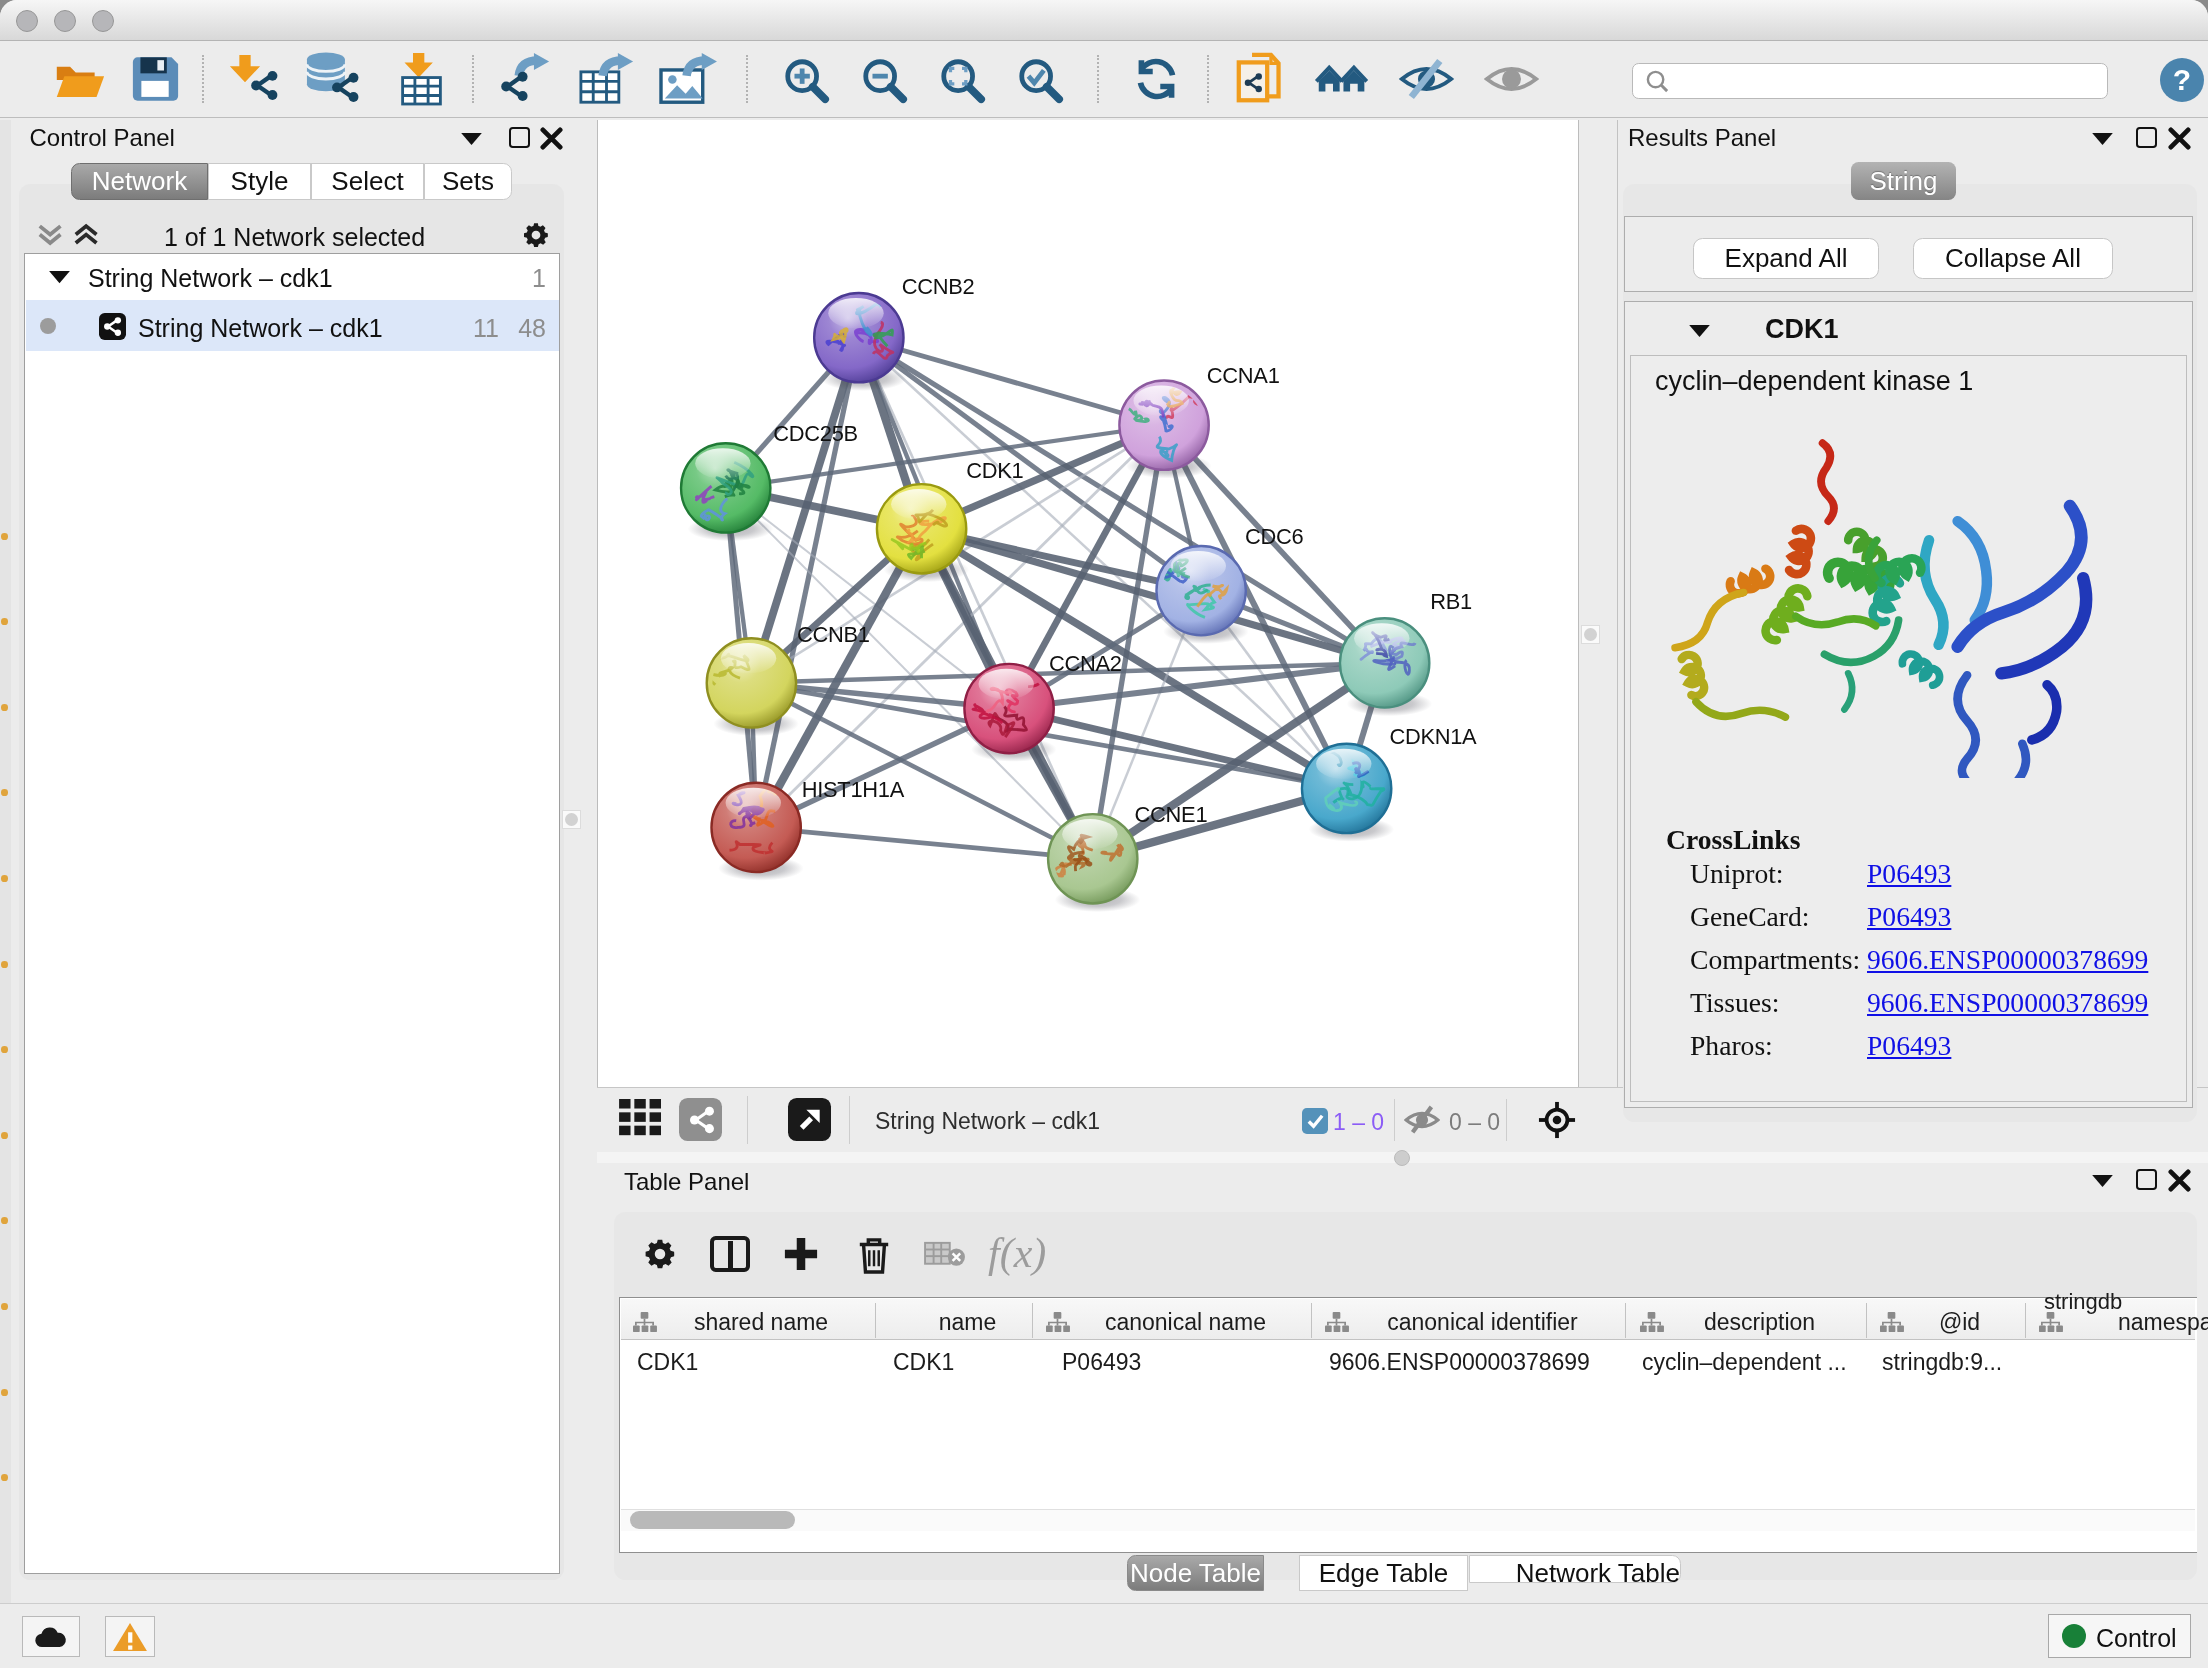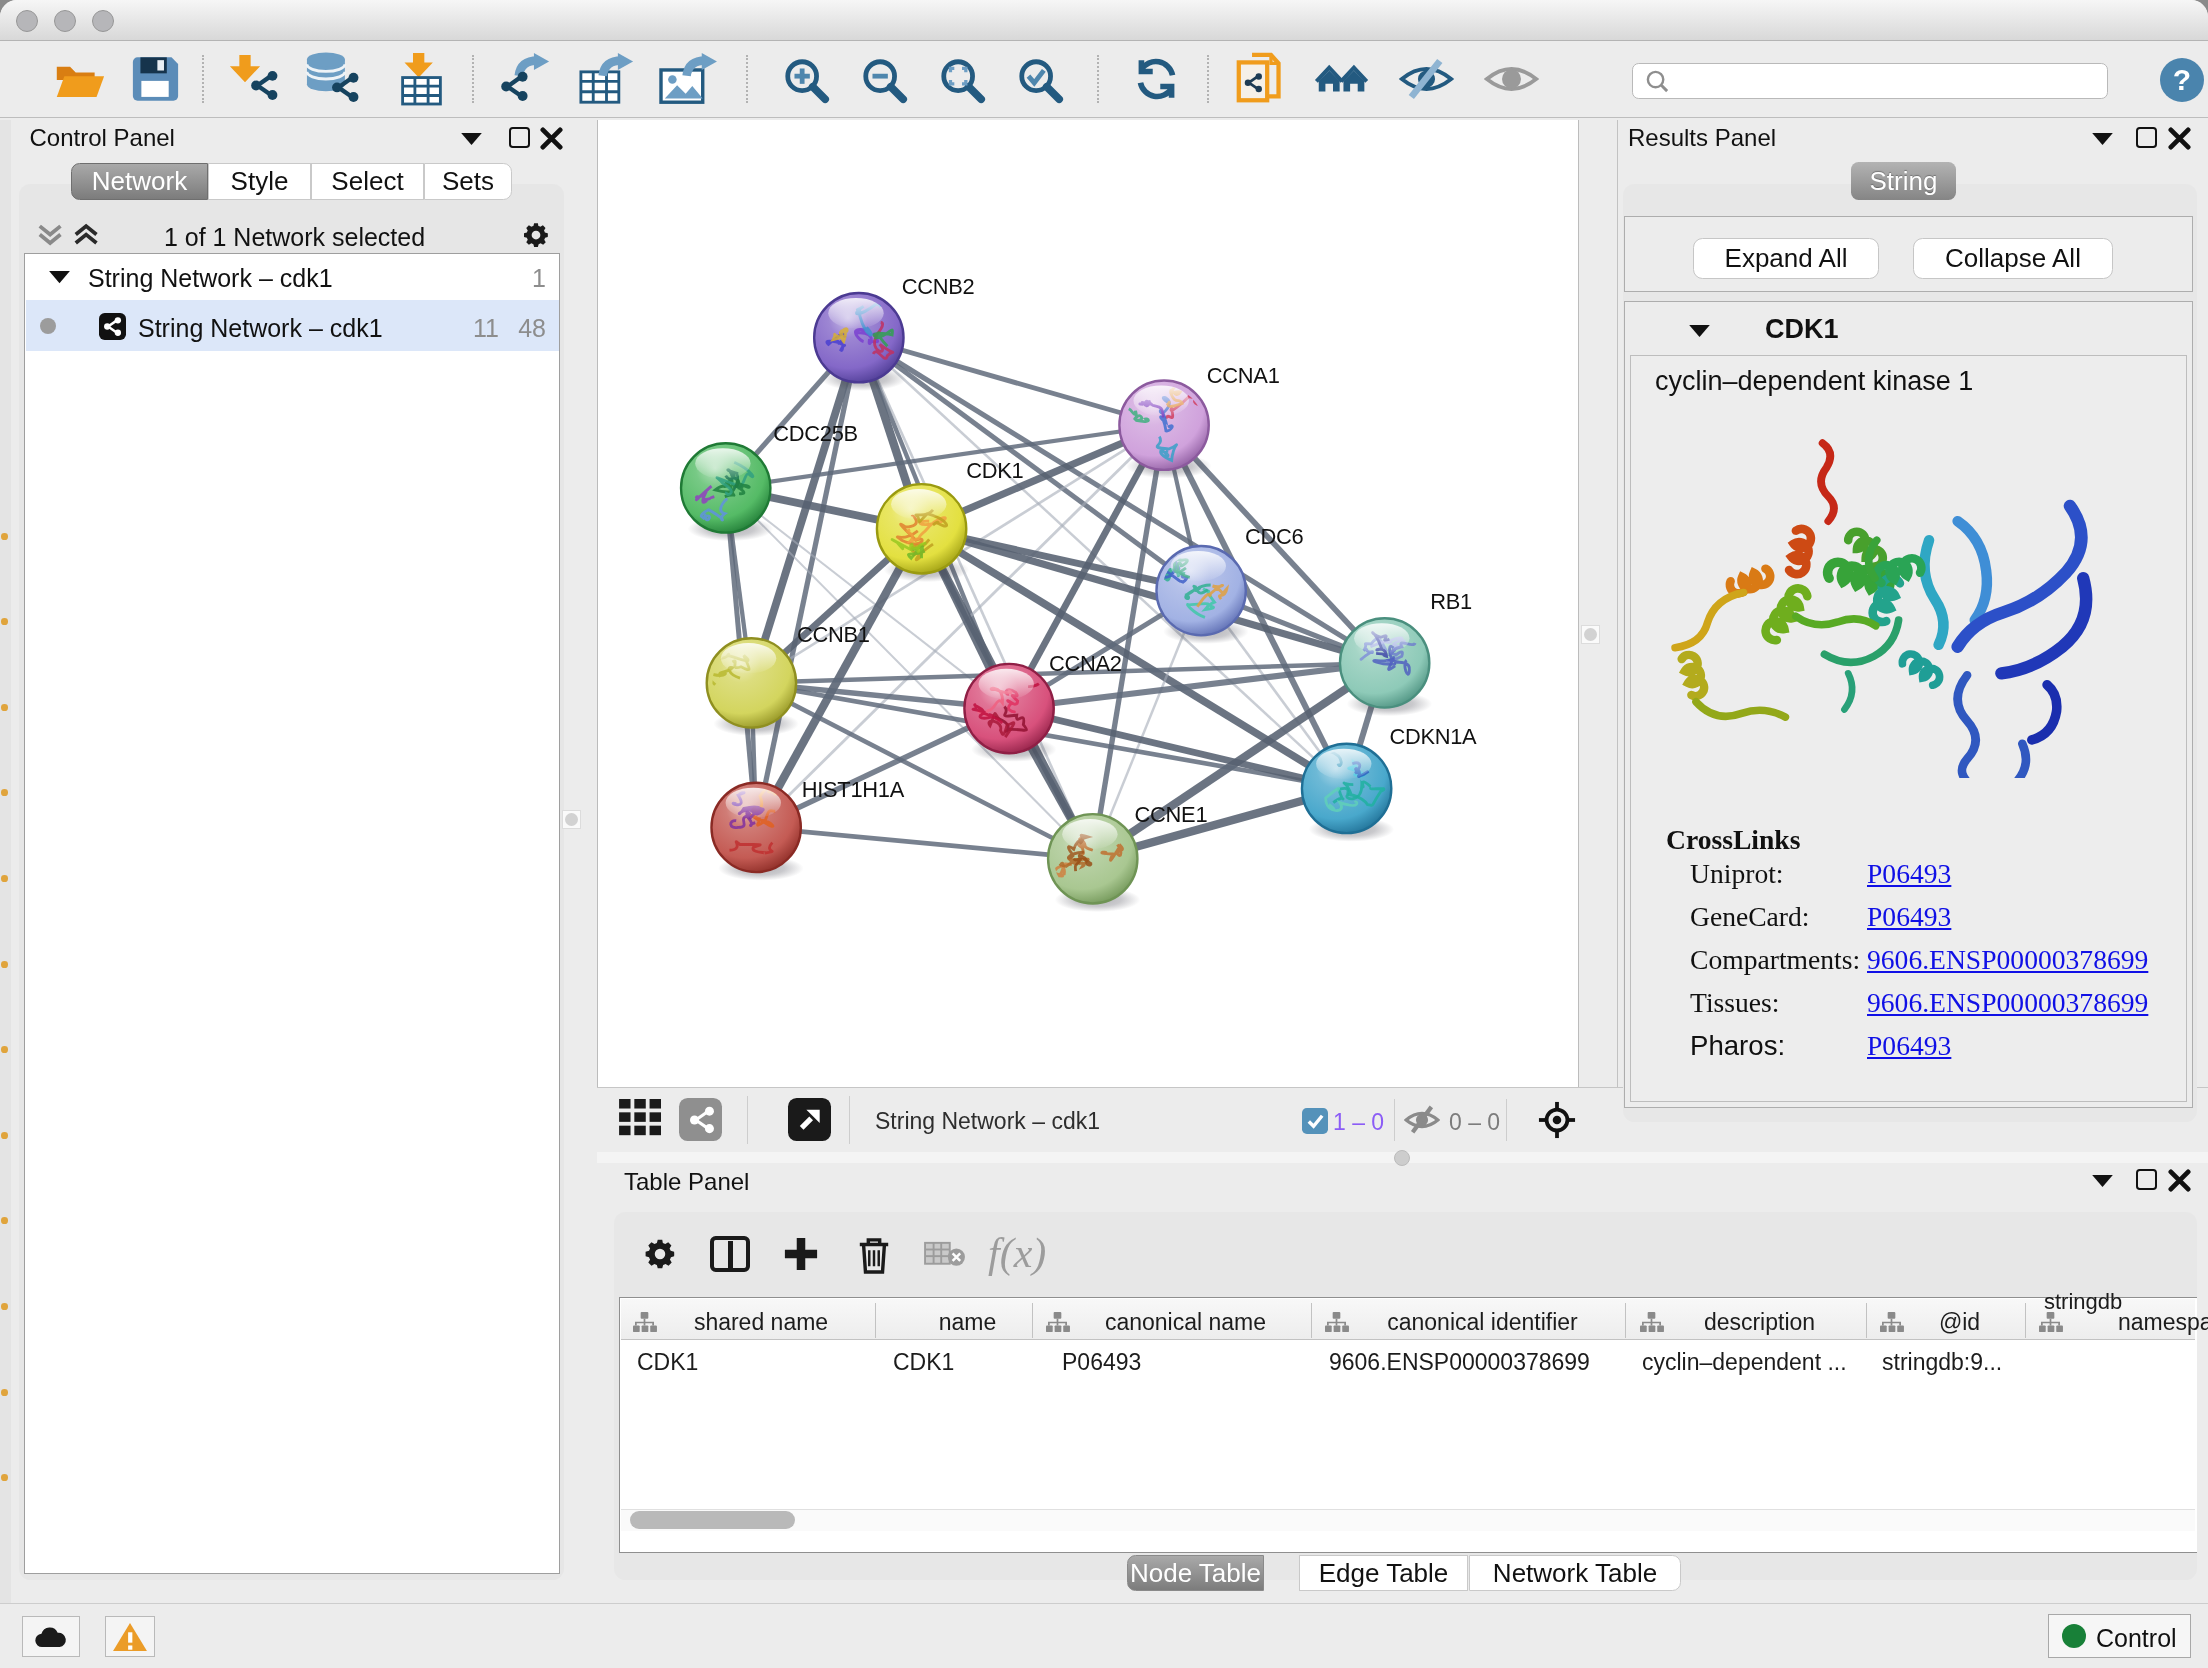--- a/index.html
+++ b/index.html
@@ -614,21 +614,21 @@
 
 <div class="abs" style="left:1666px;top:824px;font-size:27.6px;font-weight:bold;color:#111;font-family:'Liberation Serif',serif">CrossLinks</div>
 <div class="abs" style="left:1690px;top:858px;font-size:27.6px;color:#111;font-family:'Liberation Serif',serif">Uniprot:</div>
 <div class="abs link" style="left:1867px;top:858px;font-size:27.6px;font-family:'Liberation Serif',serif">P06493</div>
 <div class="abs" style="left:1690px;top:901px;font-size:27.6px;color:#111;font-family:'Liberation Serif',serif">GeneCard:</div>
 <div class="abs link" style="left:1867px;top:901px;font-size:27.6px;font-family:'Liberation Serif',serif">P06493</div>
 <div class="abs" style="left:1690px;top:944px;font-size:27.6px;color:#111;font-family:'Liberation Serif',serif">Compartments:</div>
 <div class="abs link" style="left:1867px;top:944px;font-size:27.6px;font-family:'Liberation Serif',serif">9606.ENSP00000378699</div>
 <div class="abs" style="left:1690px;top:987px;font-size:27.6px;color:#111;font-family:'Liberation Serif',serif">Tissues:</div>
 <div class="abs link" style="left:1867px;top:987px;font-size:27.6px;font-family:'Liberation Serif',serif">9606.ENSP00000378699</div>
-<div class="abs" style="left:1690px;top:1030px;font-size:27.6px;color:#111;font-family:Liberation Sans, sans-serif">Pharos:</div>
+<div class="abs" style="left:1690px;top:1030px;font-size:27.6px;color:#111;font-family:Liberation Serif, serif">Pharos:</div>
 <div class="abs link" style="left:1867px;top:1030px;font-size:27.6px;font-family:'Liberation Serif',serif">P06493</div>
 
 <div class="abs" style="left:624px;top:1168px;font-size:24px;color:#111">Table Panel</div>
 <svg class="abs" style="left:2091px;top:1173px" width="23" height="15" viewBox="0 0 24 16">
       <path d="M1 2 h22 l-11 13 z" fill="#111"></path>
     </svg>
 <div class="abs" style="left:2136px;top:1169px;width:21px;height:21px;border:2.9px solid #111;border-radius:3.8px"></div>
 <svg class="abs" style="left:2168px;top:1169px" width="23" height="23" viewBox="0 0 24 24">
       <path d="M3 3 L21 21 M21 3 L3 21" stroke="#111" stroke-width="5" stroke-linecap="round"></path>
     </svg>
@@ -746,21 +746,21 @@
 <div class="abs" style="left:1329px;top:1349px;font-size:23px;color:#1c1c1c;white-space:nowrap">9606.ENSP00000378699</div>
 <div class="abs" style="left:1642px;top:1349px;font-size:23px;color:#1c1c1c;white-space:nowrap">cyclin–dependent ...</div>
 <div class="abs" style="left:1882px;top:1349px;font-size:23px;color:#1c1c1c;white-space:nowrap">stringdb:9...</div>
 <div class="abs" style="left:2044px;top:1289px;font-size:22px;color:#1c1c1c;white-space:nowrap">stringdb</div>
 
 <div class="abs" style="left:621px;top:1509px;width:1574px;height:22px;background:#fafafa;border-top:1px solid #e0e0e0"></div>
 <div class="abs" style="left:630px;top:1511px;width:165px;height:18px;background:#b9b9b9;border-radius:9.5px"></div>
 
 <div class="abs" style="left:1127px;top:1555px;width:137px;height:36px;background:linear-gradient(#a9a9a9,#7c7c7c);border:1px solid #8a8a8a;border-radius:8.6px 0 0 8.6px;color:#fff;font-size:26px;text-align:center;line-height:35px">Node Table</div>
 <div class="abs" style="left:1299px;top:1555px;width:169px;height:36px;background:#fff;border:1px solid #c9c9c9;font-size:26px;text-align:center;line-height:35px;color:#111">Edge Table</div>
-<div class="abs" style="left:1469px;top:1555px;width:212px;height:36px;background:#fff;border:1px solid #c9c9c9;border-radius:0 8.6px 8.6px 0;font-size:26px;text-align:center;line-height:35px;color:#111">Network Table</div>
+<div class="abs" style="left:1469px;top:1555px;width:212px;height:28px;background:#fff;border:1px solid #c9c9c9;border-radius:0 8.6px 8.6px 0;font-size:26px;text-align:right;line-height:35px;color:#111">Network Table</div>
 
 <div class="abs" style="left:0;top:120px;width:10.5px;height:1483px;background:#e4e4e4"></div>
     <div class="abs" style="left:1px;top:533px;width:6.7px;height:6.7px;border-radius:50%;background:#e0a43c"></div>
     <div class="abs" style="left:1px;top:618px;width:6.7px;height:6.7px;border-radius:50%;background:#e0a43c"></div>
     <div class="abs" style="left:1px;top:704px;width:6.7px;height:6.7px;border-radius:50%;background:#e0a43c"></div>
     <div class="abs" style="left:1px;top:789px;width:6.7px;height:6.7px;border-radius:50%;background:#e0a43c"></div>
     <div class="abs" style="left:1px;top:875px;width:6.7px;height:6.7px;border-radius:50%;background:#e0a43c"></div>
     <div class="abs" style="left:1px;top:961px;width:6.7px;height:6.7px;border-radius:50%;background:#e0a43c"></div>
     <div class="abs" style="left:1px;top:1046px;width:6.7px;height:6.7px;border-radius:50%;background:#e0a43c"></div>
     <div class="abs" style="left:1px;top:1132px;width:6.7px;height:6.7px;border-radius:50%;background:#e0a43c"></div>

